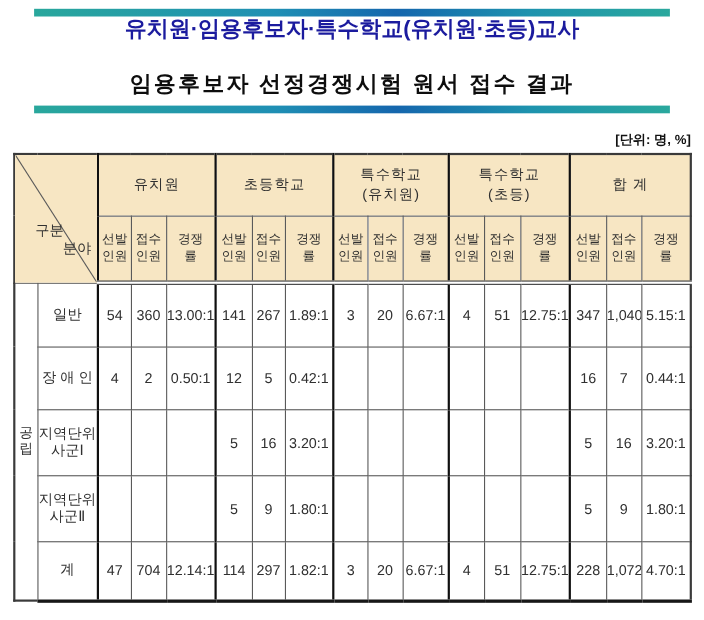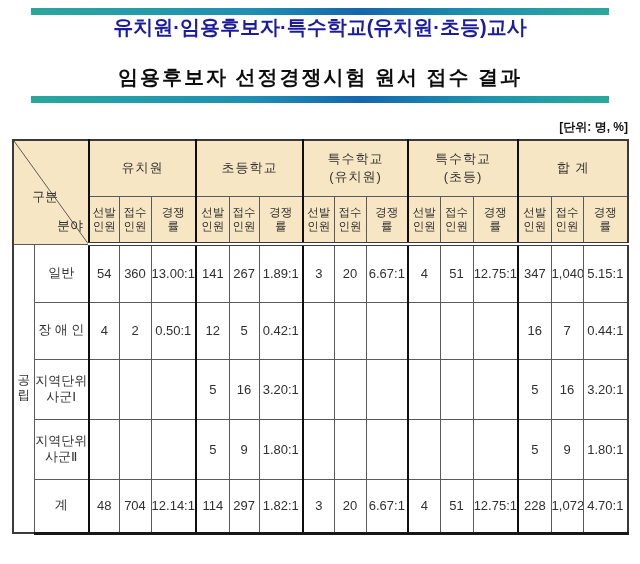--- a/index.html
+++ b/index.html
@@ -129,21 +129,21 @@
           </div>
         </th>
         <th class="grp gs" colspan="3">유치원</th>
         <th class="grp gs" colspan="3">초등학교</th>
         <th class="grp gs" colspan="3">특수학교
 (유치원)</th>
         <th class="grp gs" colspan="3">특수학교
 (초등)</th>
         <th class="grp gs" colspan="3">합  계</th>
       </tr>
-      <tr class="subrow" style="height:48px">
+      <tr class="subrow" style="height:61px">
         <th class="sub gs">선발
 인원</th>
         <th class="sub">접수
 인원</th>
         <th class="sub">경쟁
 률</th>
         <th class="sub gs">선발
 인원</th>
         <th class="sub">접수
 인원</th>
@@ -241,21 +241,21 @@
         <td class="num"></td>
         <td class="num gs"></td>
         <td class="num"></td>
         <td class="num"></td>
         <td class="num gs">5</td>
         <td class="num">9</td>
         <td class="num">1.80:1</td>
       </tr>
       <tr style="height:54px">
         <td class="rlabel">계</td>
-        <td class="num gs">48</td>
+        <td class="num gs">47</td>
         <td class="num">704</td>
         <td class="num">12.14:1</td>
         <td class="num gs">114</td>
         <td class="num">297</td>
         <td class="num">1.82:1</td>
         <td class="num gs">3</td>
         <td class="num">20</td>
         <td class="num">6.67:1</td>
         <td class="num gs">4</td>
         <td class="num">51</td>

